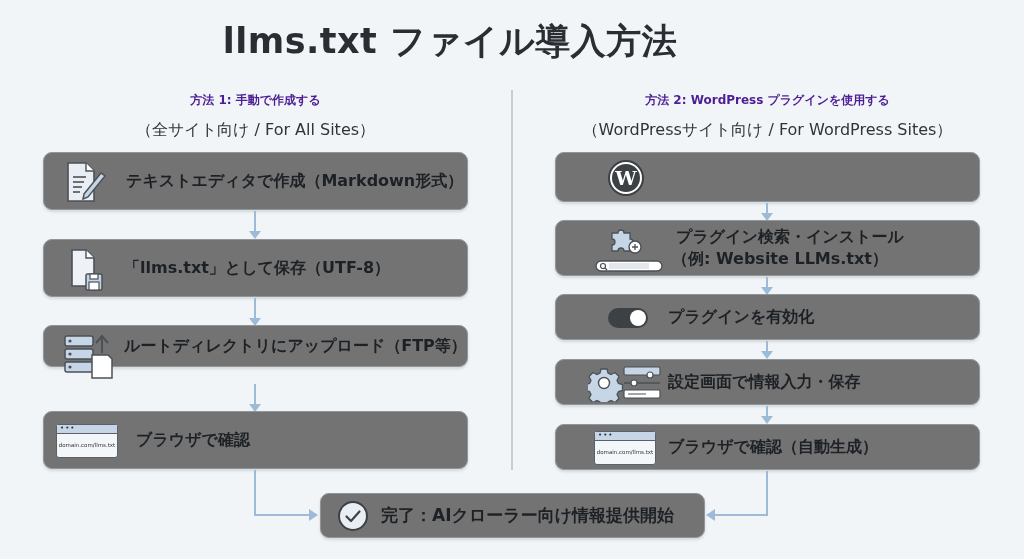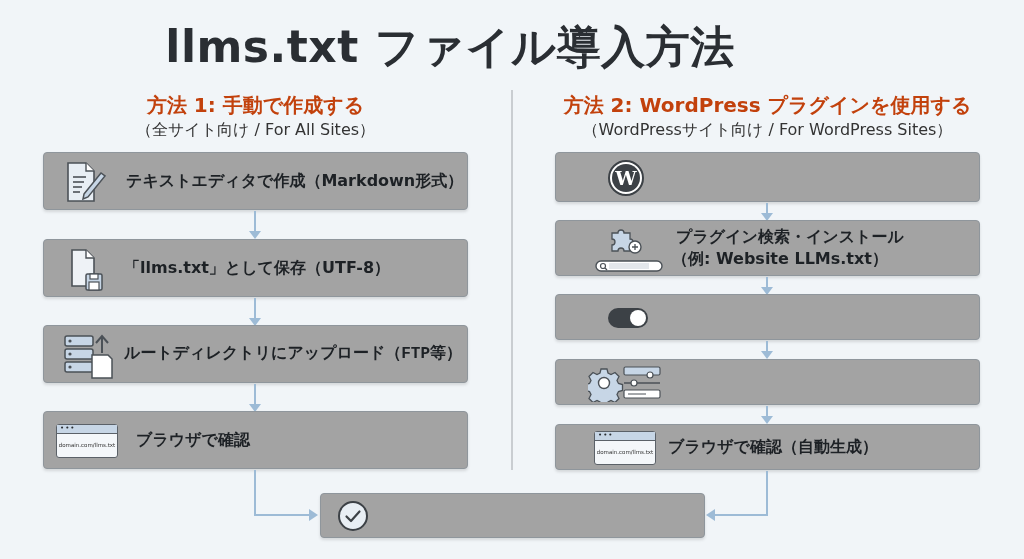--- a/index.html
+++ b/index.html
@@ -5,35 +5,35 @@
   * { box-sizing: border-box; margin: 0; padding: 0; }
   html, body { width: 1024px; height: 559px; overflow: hidden; }
   body {
     background: #f1f5f8;
     font-family: "DejaVu Sans", "Liberation Sans", sans-serif;
     color: #1f2328;
     position: relative;
   }
   .title {
     position: absolute; left: 0; top: 18px; width: 900px;
-    text-align: center; font-size: 44px; font-weight: bold; color: #2a2e33;
+    text-align: center; font-size: 35px; font-weight: bold; color: #2a2e33;
     letter-spacing: 0.5px;
   }
   .col-head {
-    position: absolute; text-align: center; font-weight: bold; font-size: 20px; color: #c2410c;
+    position: absolute; text-align: center; font-weight: bold; font-size: 12px; color: #4c1d95;
   }
   .col-sub {
     position: absolute; text-align: center; font-size: 16px; color: #333;
   }
   .divider {
     position: absolute; left: 511px; top: 90px; width: 2px; height: 380px; background: #c9cdd1;
   }
   .box {
-    position: absolute; background: #a3a3a3; border: 1.5px solid #8f969c;
-    border-radius: 4px; box-shadow: 0 2px 3px rgba(0,0,0,0.12);
+    position: absolute; background: #737373; border: 1.5px solid #8f969c;
+    border-radius: 9px; box-shadow: 0 2px 3px rgba(0,0,0,0.12);
     display: flex; align-items: center;
   }
   .box .icon { position: absolute; display: flex; align-items: center; justify-content: center; }
   .box .label { position: absolute; font-size: 16px; font-weight: bold; color: #1d2125; white-space: nowrap; line-height: 1.25; }
   .arrow { position: absolute; width: 2px; background: #9dbbd6; }
   .arrow::after {
     content: ""; position: absolute; left: -5px; bottom: -2px;
     border-left: 6px solid transparent; border-right: 6px solid transparent;
     border-top: 8px solid #9dbbd6;
   }
@@ -82,21 +82,21 @@
       <path d="M20 2 V10 H28" fill="#fff" stroke="#4b5157" stroke-width="1.4"></path>
       <rect x="20" y="26" width="16" height="16" rx="1.5" fill="#c7d6e6" stroke="#4b5157" stroke-width="1.5"></rect>
       <rect x="24" y="26" width="8" height="5" fill="#fff" stroke="#4b5157" stroke-width="1.2"></rect>
       <rect x="23" y="34" width="10" height="8" fill="#fff" stroke="#4b5157" stroke-width="1.2"></rect>
     </svg>
   </span>
   <span class="label" style="left: 80px; top: 50%; transform: translateY(-50%);">「llms.txt」として保存（UTF-8）</span>
 </div>
 <div class="arrow" style="left:254px; top:298px; height:26px;"></div>
 
-<div class="box" style="left:43px; top:325px; width:425px; height:58px;font-family:Liberation Mono, monospace;">
+<div class="box" style="left:43px; top:325px; width:425px; height:42px;">
   <span class="icon" style="left:18px; top:7px; width:52px; height:46px;">
     <svg width="52" height="46" viewBox="0 0 52 46">
       <rect x="3" y="3" width="28" height="10" rx="2" fill="#c7d6e6" stroke="#4b5157" stroke-width="1.5"></rect>
       <rect x="3" y="16" width="28" height="10" rx="2" fill="#c7d6e6" stroke="#4b5157" stroke-width="1.5"></rect>
       <rect x="3" y="29" width="28" height="10" rx="2" fill="#c7d6e6" stroke="#4b5157" stroke-width="1.5"></rect>
       <circle cx="8" cy="8" r="1.6" fill="#4b5157"></circle>
         <circle cx="8" cy="21" r="1.6" fill="#4b5157"></circle>
         <circle cx="8" cy="34" r="1.6" fill="#4b5157"></circle>
       <path d="M30 22 H46 L50 26 V45 H30 Z" fill="#fff" stroke="#4b5157" stroke-width="1.5"></path>
       <path d="M40 20 V4 M34 10 L40 3 L46 10" fill="none" stroke="#4b5157" stroke-width="2"></path>
@@ -144,38 +144,40 @@
 </div>
 <div class="arrow" style="left:766px; top:277px; height:16px;"></div>
 
 <div class="box" style="left:555px; top:294px; width:425px; height:46px;">
   <span class="icon" style="left:50px; top:12px; width:44px; height:22px;">
     <svg width="42" height="22" viewBox="0 0 42 22">
       <rect x="1" y="1" width="40" height="20" rx="10" fill="#3c4146"></rect>
       <circle cx="31" cy="11" r="8" fill="#fff"></circle>
     </svg>
   </span>
+  <span class="label" style="left: 112px; top: 50%; transform: translateY(-50%);">プラグインを有効化</span>
 </div>
 <div class="arrow" style="left:766px; top:341px; height:16px;"></div>
 
 <div class="box" style="left:555px; top:359px; width:425px; height:46px;">
   <span class="icon" style="left:32px; top:4px; width:78px; height:38px;">
     <svg width="78" height="38" viewBox="0 0 78 38">
       <g transform="translate(16,19)">
         <path d="M-3 -14 h6 l1 4 l3 1.5 l4 -2 l4 4 l-2 4 l1.5 3 l4 1 v6 l-4 1 l-1.5 3 l2 4 l-4 4 l-4 -2 l-3 1.5 l-1 4 h-6 l-1 -4 l-3 -1.5 l-4 2 l-4 -4 l2 -4 l-1.5 -3 l-4 -1 v-6 l4 -1 l1.5 -3 l-2 -4 l4 -4 l4 2 l3 -1.5 Z" fill="#c7d6e6" stroke="#4b5157" stroke-width="1.3"></path>
         <circle cx="0" cy="0" r="5.5" fill="#fff" stroke="#4b5157" stroke-width="1.4"></circle>
       </g>
       <rect x="36" y="3" width="36" height="8" rx="1.5" fill="#c7d6e6" stroke="#4b5157" stroke-width="1.2"></rect>
       <circle cx="62" cy="11" r="3" fill="#fff" stroke="#4b5157" stroke-width="1.2"></circle>
       <line x1="36" y1="19" x2="72" y2="19" stroke="#4b5157" stroke-width="1.4"></line>
       <circle cx="46" cy="19" r="3" fill="#fff" stroke="#4b5157" stroke-width="1.2"></circle>
       <rect x="36" y="26" width="36" height="8" rx="1.5" fill="#fff" stroke="#4b5157" stroke-width="1.2"></rect>
       <line x1="40" y1="30" x2="58" y2="30" stroke="#4b5157" stroke-width="1"></line>
     </svg>
   </span>
+  <span class="label" style="left: 112px; top: 50%; transform: translateY(-50%);">設定画面で情報入力・保存</span>
 </div>
 <div class="arrow" style="left:766px; top:406px; height:16px;"></div>
 
 <div class="box" style="left:555px; top:424px; width:425px; height:46px;">
   <span class="icon" style="left:38px; top:6px;">
     <div class="url-box">
       <div class="bar">•••</div>
       <div class="url">domain.com/llms.txt</div>
     </div>
   </span>
@@ -190,13 +192,14 @@
 <div class="conn" style="left:714px; top:514px; width:54px; height:2px;"></div>
 <div class="ahead-l" style="left:706px; top:509px;"></div>
 
 <div class="box" style="left:320px; top:493px; width:385px; height:45px;">
   <span class="icon" style="left:16px; top:6px; width:32px; height:32px;">
     <svg width="32" height="32" viewBox="0 0 32 32">
       <circle cx="16" cy="16" r="14" fill="#e8eef4" stroke="#3c4146" stroke-width="2"></circle>
       <path d="M9.5 16.5 L14 21 L22.5 11.5" fill="none" stroke="#3c4146" stroke-width="2.2" stroke-linecap="round" stroke-linejoin="round"></path>
     </svg>
   </span>
+  <span class="label" style="left: 60px; font-size: 17px; top: 50%; transform: translateY(-50%);">完了：AIクローラー向け情報提供開始</span>
 </div>
 
 </body></html>

